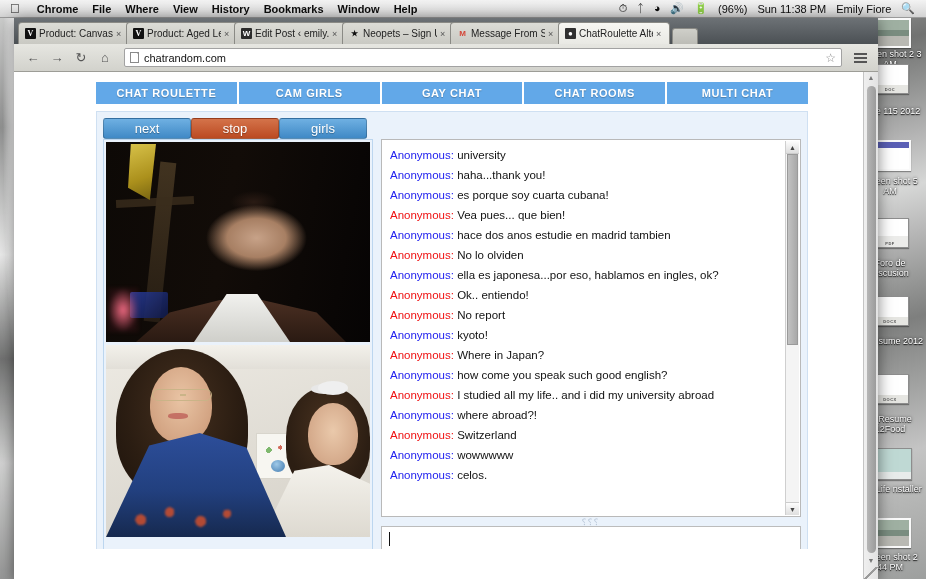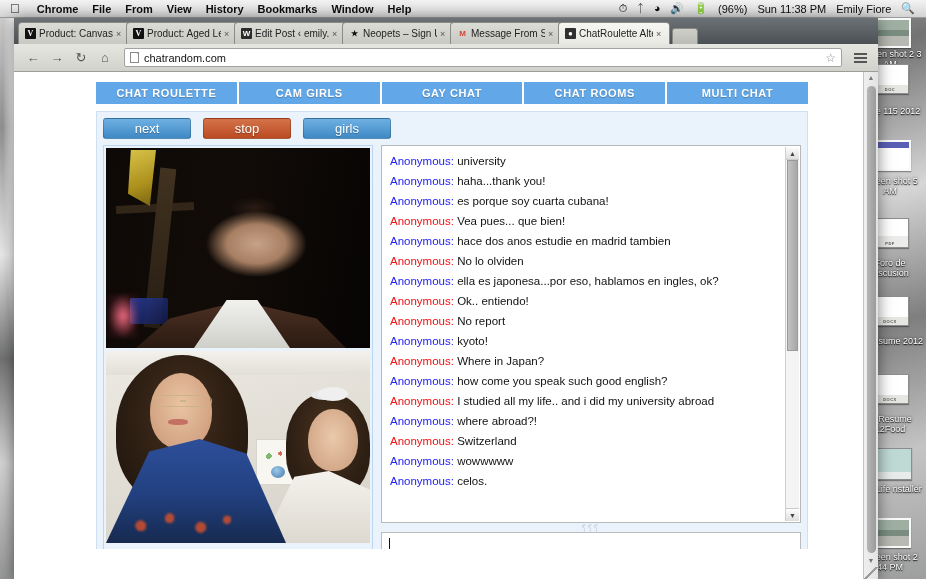--- a/index.html
+++ b/index.html
@@ -191,21 +191,21 @@
     color: #fff; font-size: 11px; font-weight: bold; letter-spacing: .6px;
     text-shadow: 0 1px 1px rgba(0,0,0,.25);
   }
 
   #panel {
     margin-top: 7px; width: 712px; height: 447px;
     background: #eaf2fb; border: 1px solid #cfe0f2;
     padding: 6px;
   }
 
-  #ctrlrow { display: flex; gap: 12px; margin-bottom: 6px; }
+  #ctrlrow { display: flex; gap: 0; }
   .ctrlbtn {
     width: 88px; height: 21px; border-radius: 3px;
     display: flex; align-items: center; justify-content: center;
     color: #fff; font-size: 13px;
     border: 1px solid rgba(0,0,0,.2);
     text-shadow: 0 1px 1px rgba(0,0,0,.3);
   }
   .ctrlbtn.blue { background: linear-gradient(180deg,#6fb0e2 0%,#3f89c6 100%); }
   .ctrlbtn.red  { background: linear-gradient(180deg,#d4734a 0%,#bb4a22 100%); }
 
@@ -458,21 +458,21 @@
     <div class="d-icon" style="top: 534px;">
       <div class="d-label">Screen shot
 2  44 PM</div>
     </div>
   </div>
 
 <div id="menubar">
   <span class="apple glyph"></span>
   <span class="mi bold">Chrome</span>
   <span class="mi">File</span>
-  <span class="mi">From</span>
+  <span class="mi">Where</span>
   <span class="mi">View</span>
   <span class="mi">History</span>
   <span class="mi">Bookmarks</span>
   <span class="mi">Window</span>
   <span class="mi">Help</span>
   <span class="spacer"></span>
   <span class="ri glyph">⏱</span>
   <span class="ri glyph">ᛏ</span>
   <span class="ri glyph">◕</span>
   <span class="ri glyph">🔊</span>

